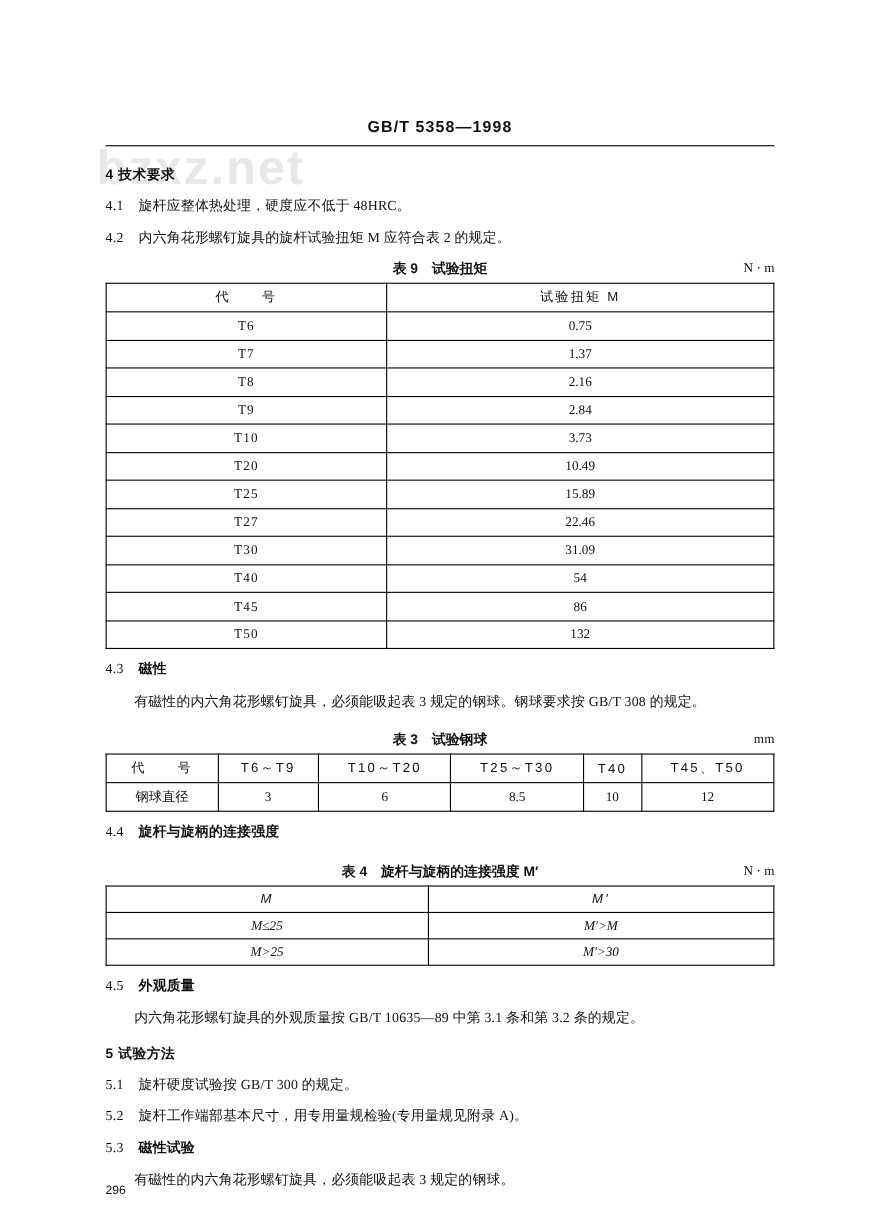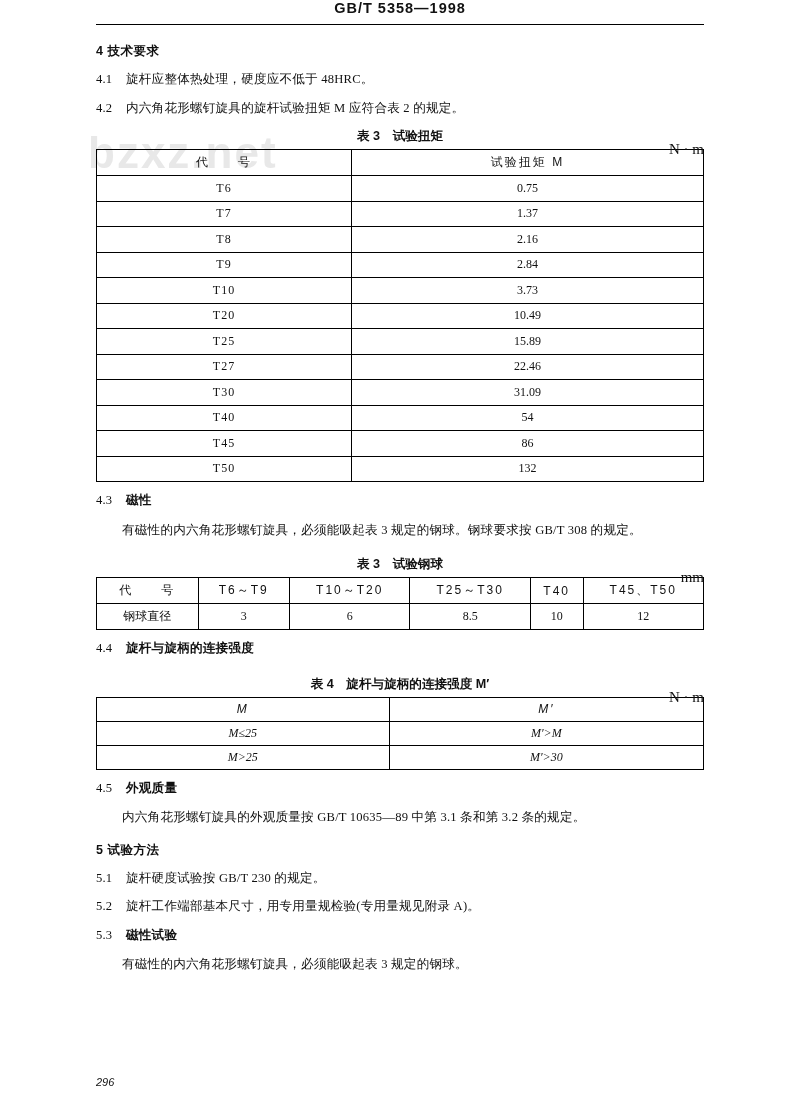--- a/index.html
+++ b/index.html
@@ -39,20 +39,21 @@
     position: relative;
     z-index: 2;
     padding: 0 96px;
   }
   .header-title {
     text-align: center;
     font-family: "Liberation Sans", sans-serif;
     font-weight: bold;
     font-size: 14.5px;
     letter-spacing: 1px;
+    padding-top: 108px;
   }
   .rule {
     border-top: 1.6px solid #000;
     margin-top: 8px;
     margin-bottom: 18px;
   }
   .sec-head {
     font-family: "Liberation Sans", sans-serif;
     font-weight: bold;
     font-size: 12.5px;
@@ -76,24 +77,24 @@
     text-align: center;
     font-size: 12.6px;
     margin: 10px 0 4px 0;
     font-family: "Liberation Sans", sans-serif;
     font-weight: bold;
     position: relative;
   }
   .unit {
     position: absolute;
     right: 0;
-    top: 13px;
+    top: 0;
     font-family: "Liberation Serif", serif;
     font-weight: normal;
-    font-size: 15px;
+    font-size: 12px;
   }
   table {
     border-collapse: collapse;
     width: 100%;
     font-size: 12px;
   }
   table.t2 td, table.t2 th,
   table.t3 td, table.t3 th,
   table.t4 td, table.t4 th {
     border: 1px solid #000;
@@ -111,21 +112,20 @@
   table.t4 tr { height: 24px; }
   table.t2 td.code { width: 42%; letter-spacing: 1px; }
   .ital { font-style: italic; }
   .page-num {
     position: absolute;
     left: 96px;
     bottom: 22px;
     font-size: 11px;
     font-family: "Liberation Sans", sans-serif;
     z-index: 3;
-    font-style: italic;
   }
   .t3cap, .t4cap { margin-top: 16px; }
   .sub-label { font-family: Liberation Mono, monospace; font-weight: bold; margin-top: 12px; }
 </style>
 </head>
 <body>
 
 <div class="page">
 
   <div class="watermark">bzxz.net</div>
@@ -139,21 +139,21 @@
 
     <div class="para">
       <span class="num">4.1</span><span>旋杆应整体热处理，硬度应不低于 48HRC。</span>
     </div>
 
     <div class="para">
       <span class="num">4.2</span><span>内六角花形螺钉旋具的旋杆试验扭矩 M 应符合表 2 的规定。</span>
     </div>
 
     <div class="tbl-cap">
-      <span>表 3　试验扭矩</span>
+      <span>表 9　试验扭矩</span>
       <span class="unit">N · m</span>
     </div>
 
     <table class="t2">
       <tbody>
           <tr>
         <th class="code">代　　号</th>
         <th>试验扭矩 M</th>
       </tr>
       <tr>
@@ -265,21 +265,21 @@
       </table>
 
     <div class="para">
       <span class="num">4.5</span><span class="sub-label">外观质量</span>
     </div>
     <div class="para indent">内六角花形螺钉旋具的外观质量按 GB/T 10635—89 中第 3.1 条和第 3.2 条的规定。</div>
 
     <div class="sec-head">5  试验方法</div>
 
     <div class="para">
-      <span class="num">5.1</span><span>旋杆硬度试验按 GB/T 230 的规定。</span>
+      <span class="num">5.1</span><span>旋杆硬度试验按 GB/T 300 的规定。</span>
     </div>
 
     <div class="para">
       <span class="num">5.2</span><span>旋杆工作端部基本尺寸，用专用量规检验(专用量规见附录 A)。</span>
     </div>
 
     <div class="para">
       <span class="num">5.3</span><span class="sub-label">磁性试验</span>
     </div>
     <div class="para indent">有磁性的内六角花形螺钉旋具，必须能吸起表 3 规定的钢球。</div>

